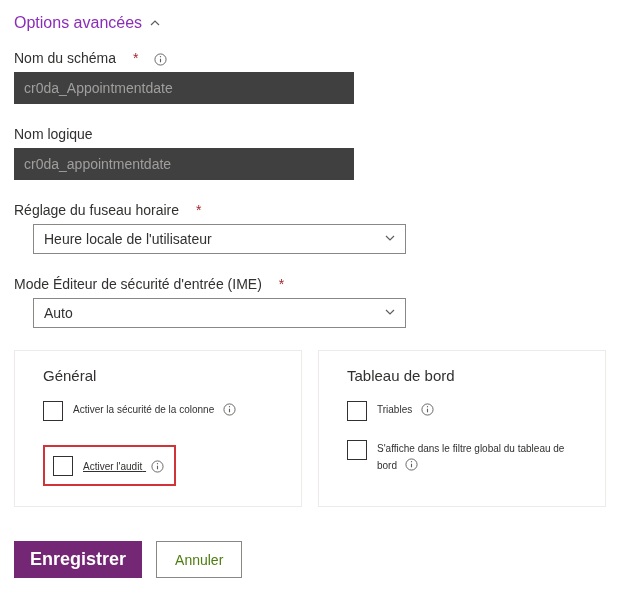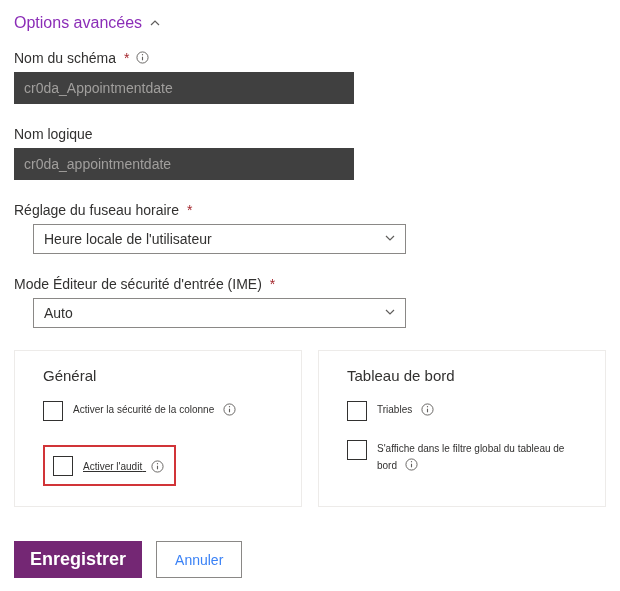--- a/index.html
+++ b/index.html
@@ -19,22 +19,22 @@
     align-items: center;
     gap: 6px;
     cursor: pointer;
     margin-bottom: 18px;
   }
   .adv-toggle svg { stroke: #8b2db7; }
   .field-label {
     font-size: 14px;
     color: #323130;
     display: flex;
-    align-items: flex-start;
-    gap: 6px;
+    align-items: flex-end;
+    gap: 15px;
     margin-bottom: 6px;
   }
   .req { color: #a4262c; margin-left: 2px; }
   .info-icon {
     display: inline-flex;
     width: 14px; height: 14px;
     align-items: center; justify-content: center;
   }
   .info-icon svg { stroke:#605e5c; fill:none; }
   .readonly-input {
@@ -122,21 +122,21 @@
     color: #fff;
     border: none;
     padding: 8px 16px;
     font-size: 18px;
     font-weight: 600;
     font-family: inherit;
     cursor: pointer;
   }
   .btn-secondary {
     background: #fff;
-    color: #3b82f6;
+    color: #4d7c0f;
     border: 1px solid #8a8886;
     padding: 7px 18px;
     font-size: 14px;
     font-family: inherit;
     cursor: pointer;
   }
   .inline-info { vertical-align: middle; margin-left: 4px; }
 </style>
 </head>
 <body>

